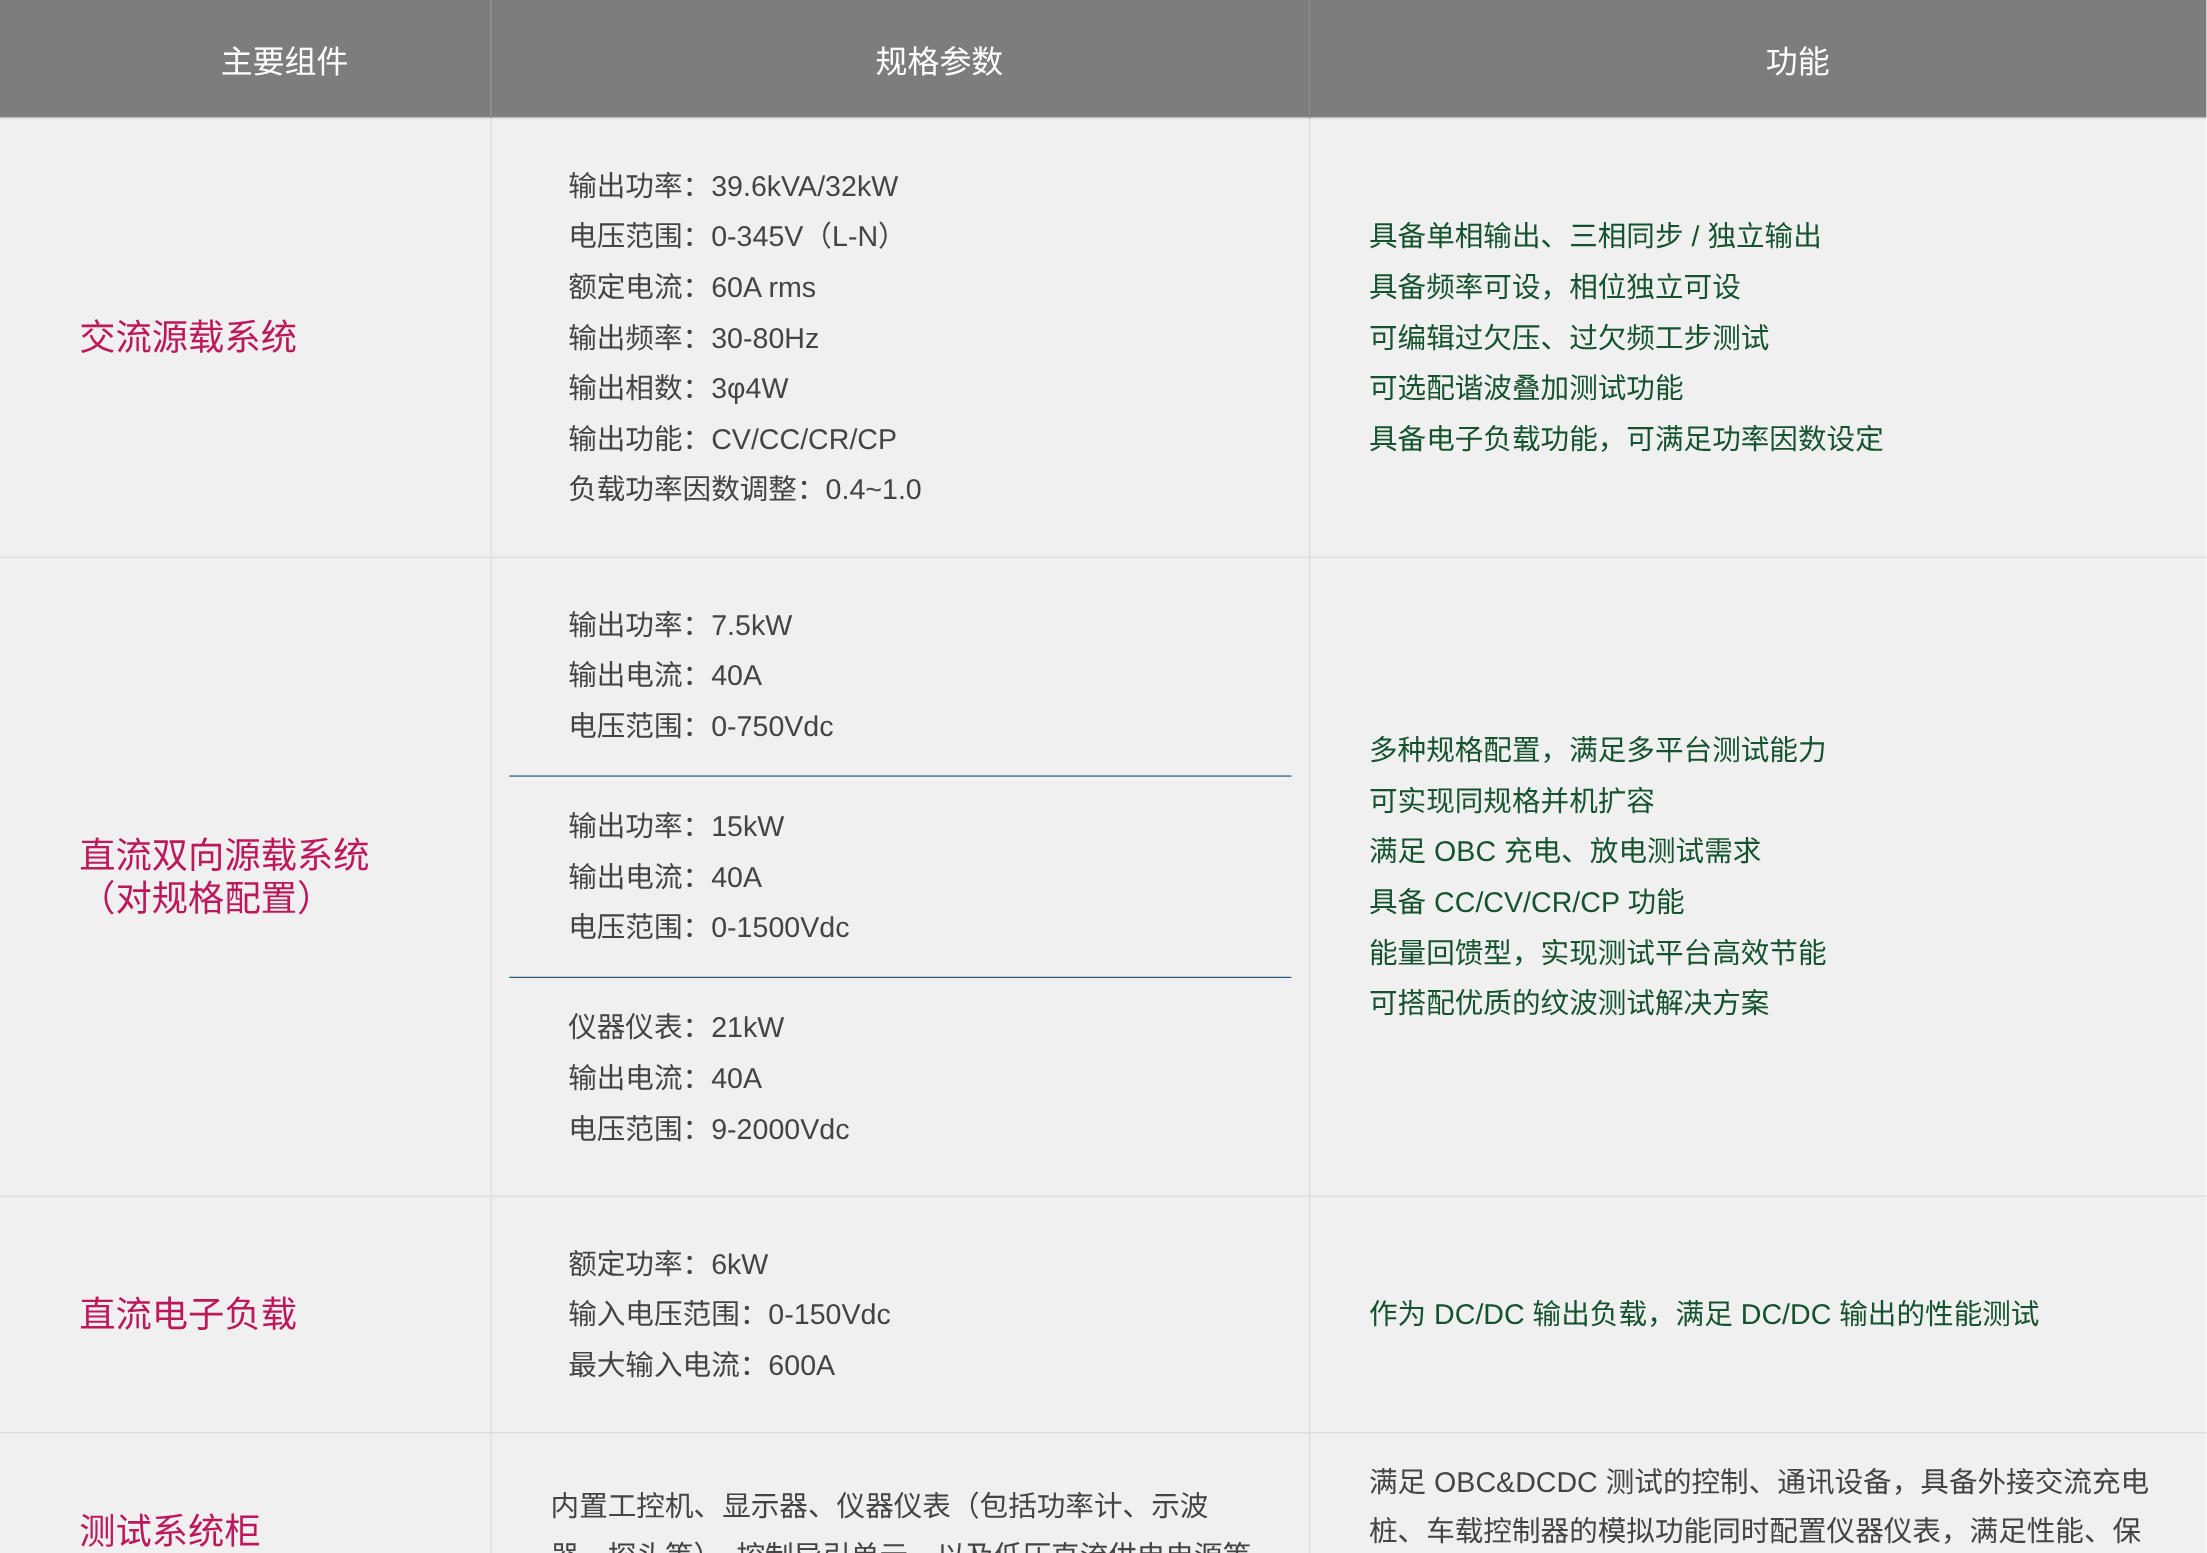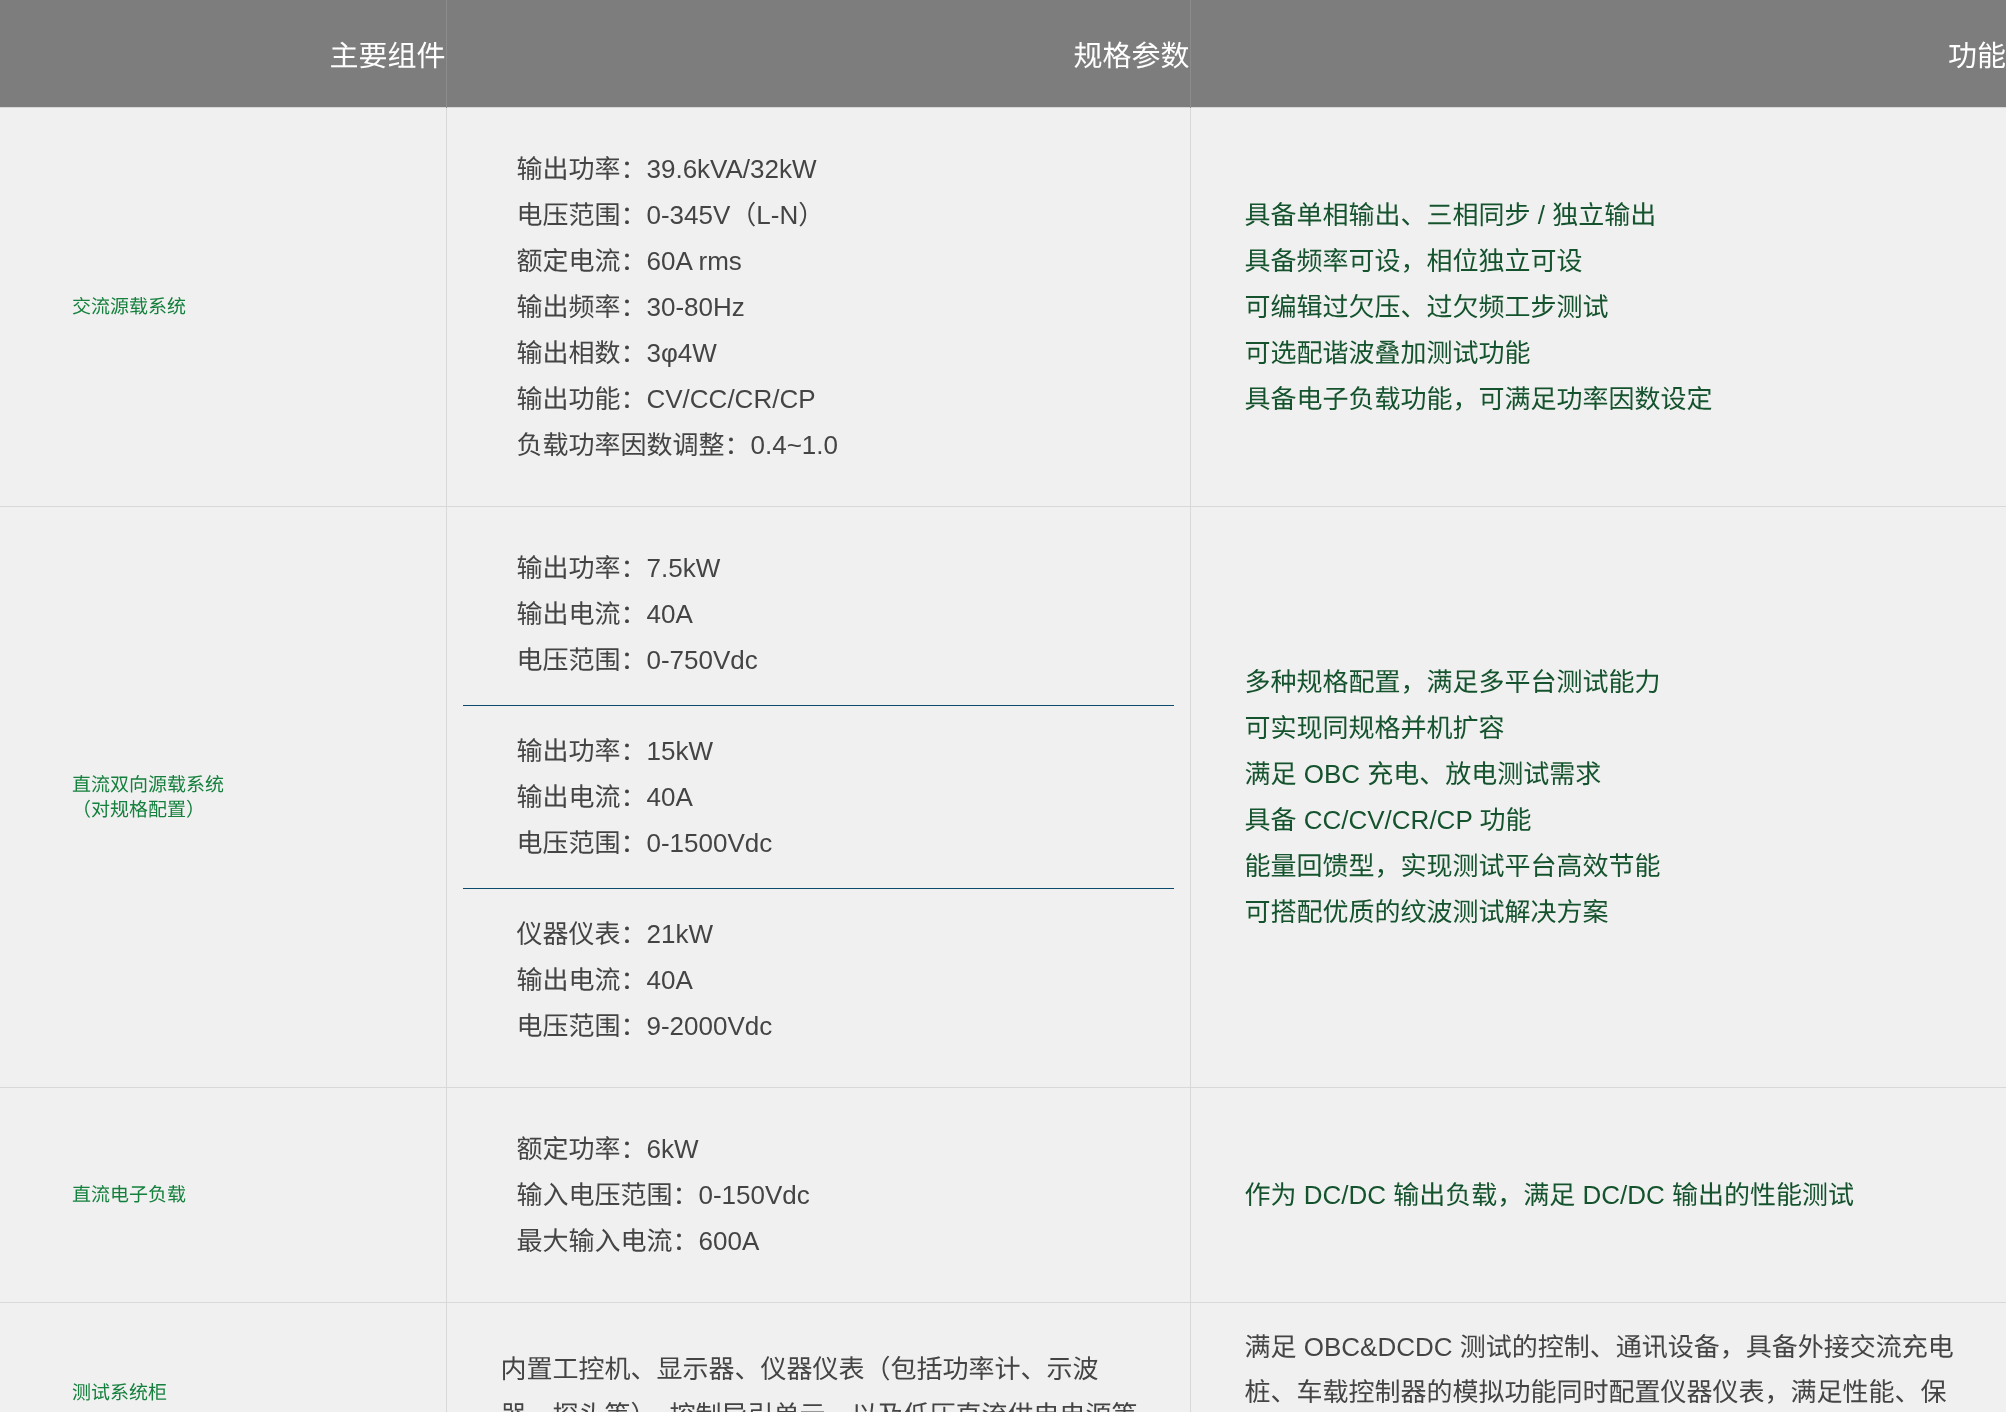--- a/index.html
+++ b/index.html
@@ -18,21 +18,21 @@
   }
   #spec-table col.c1 { width: 446px; }
   #spec-table col.c2 { width: 744px; }
   #spec-table col.c3 { width: 816px; }
 
   thead th {
     background: #7d7d7d;
     color: #ffffff;
     font-weight: normal;
     font-size: 29px;
-    text-align: right;
+    text-align: center;
     padding: 28px 0 28px 72px;
     height: 107px;
     box-sizing: border-box;
     vertical-align: middle;
     border-right: 1px solid #8c8c8c;
   }
   thead th:last-child { border-right: none; font-family: Liberation Mono, monospace; }
 
   tbody td {
     background: #f0f0f0;
@@ -40,22 +40,22 @@
     border-right: 1px solid #d8d8d8;
     vertical-align: middle;
     font-size: 26px;
     line-height: 1.0;
     color: #444444;
   }
   tbody td:last-child { border-right: none; }
 
   td.name-cell {
     padding: 20px 20px 20px 72px;
-    font-size: 19px;
-    color: #15803d;
+    font-size: 33px;
+    color: #be185d;
   }
   td.name-cell .line { margin: 0; padding: 3px 0; }
 
   td.spec-cell {
     padding: 16px;
   }
   .spec-group {
     padding: 22px 20px 22px 54px;
   }
   .spec-group + .spec-group {

